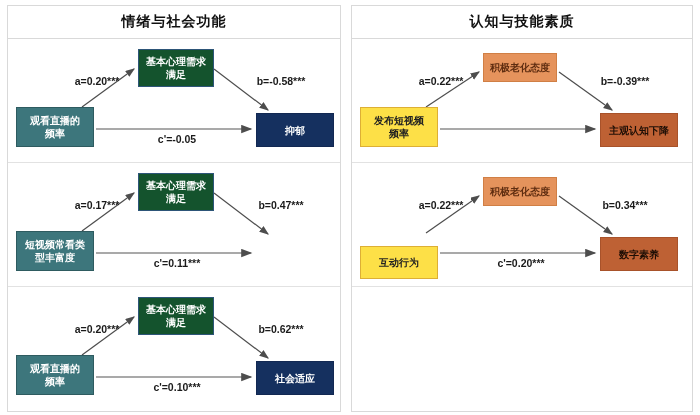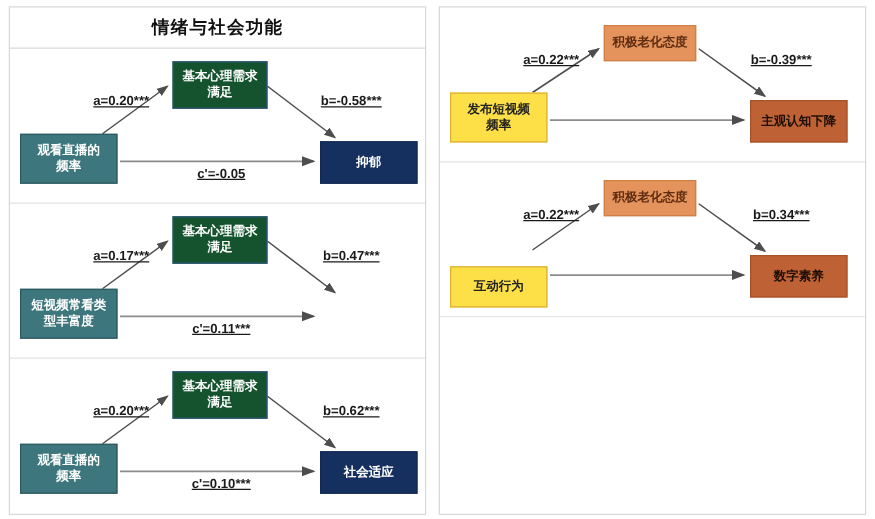--- a/index.html
+++ b/index.html
@@ -25,21 +25,21 @@
   .outcome   { left: 248px; top: 74px; width: 78px; height: 34px; }
 
   .teal   { background: #3d767c; border-color: #2e5b60; color: #fff; }
   .blue   { background: #14532d; border-color: #2d5578; color: #fff; }
   .navy   { background: #15305f; border-color: #122852; color: #fff; }
   .yellow { background: #fde047; border-color: #ddaf35; color: #222; align-items: center; }
   .orange { background: #e5935c; border-color: #d07f45; color: #5f2d10; justify-content: center; }
   .rust   { background: #be6134; border-color: #a8522a; color: #1d0e05; }
 
   .plabel { position: absolute; font-weight: bold; font-size: 10.5px; color: #1a1a1a;
-    text-align: center; text-decoration: underline; }
+    text-align: center; }
   .pl-a { left: 46px;  top: 36px; width: 86px; }
   .pl-b { left: 226px; top: 36px; width: 94px; }
   .pl-c { left: 116px; top: 94px; width: 106px; }
   .empty-cell { background: #fff; }
 </style>
 </head>
 <body>
 
 <div class="figure">
 
@@ -115,20 +115,21 @@
         <span>满足</span>
       </div>
       <div class="box outcome navy">社会适应</div>
       <div class="plabel pl-a">a=0.20***</div>
       <div class="plabel pl-b">b=0.62***</div>
       <div class="plabel pl-c">c'=0.10***</div>
     </div>
   </section>
 
   <section class="panel right">
+    <div class="panel-title">认知与技能素质</div>
 
     <div class="cell">
       <svg class="paths" width="340" height="123" viewBox="0 0 340 123">
         <defs>
             <marker id="aR0" markerWidth="9" markerHeight="8" refX="7" refY="3" orient="auto">
               <path d="M0,0 L8,3 L0,6 z" fill="#4d4d4d"></path>
             </marker>
           </defs>
         <line x1="74" y1="68" x2="127" y2="33" stroke="#4d4d4d" stroke-width="1.2" marker-end="url(#aR0)"></line>
         <line x1="207" y1="33" x2="260" y2="71" stroke="#4d4d4d" stroke-width="1.2" marker-end="url(#aR0)"></line>
@@ -159,18 +160,19 @@
       </svg>
       <div class="box predictor single yellow">
         <span>互动行为</span>
       </div>
       <div class="box mediator single orange">
         <span>积极老化态度</span>
       </div>
       <div class="box outcome rust">数字素养</div>
       <div class="plabel pl-a">a=0.22***</div>
       <div class="plabel pl-b">b=0.34***</div>
+      <div class="plabel pl-c">c'=0.20***</div>
     </div>
 
     <div class="cell empty-cell"></div>
   </section>
 
 </div>
 
 </body></html>

